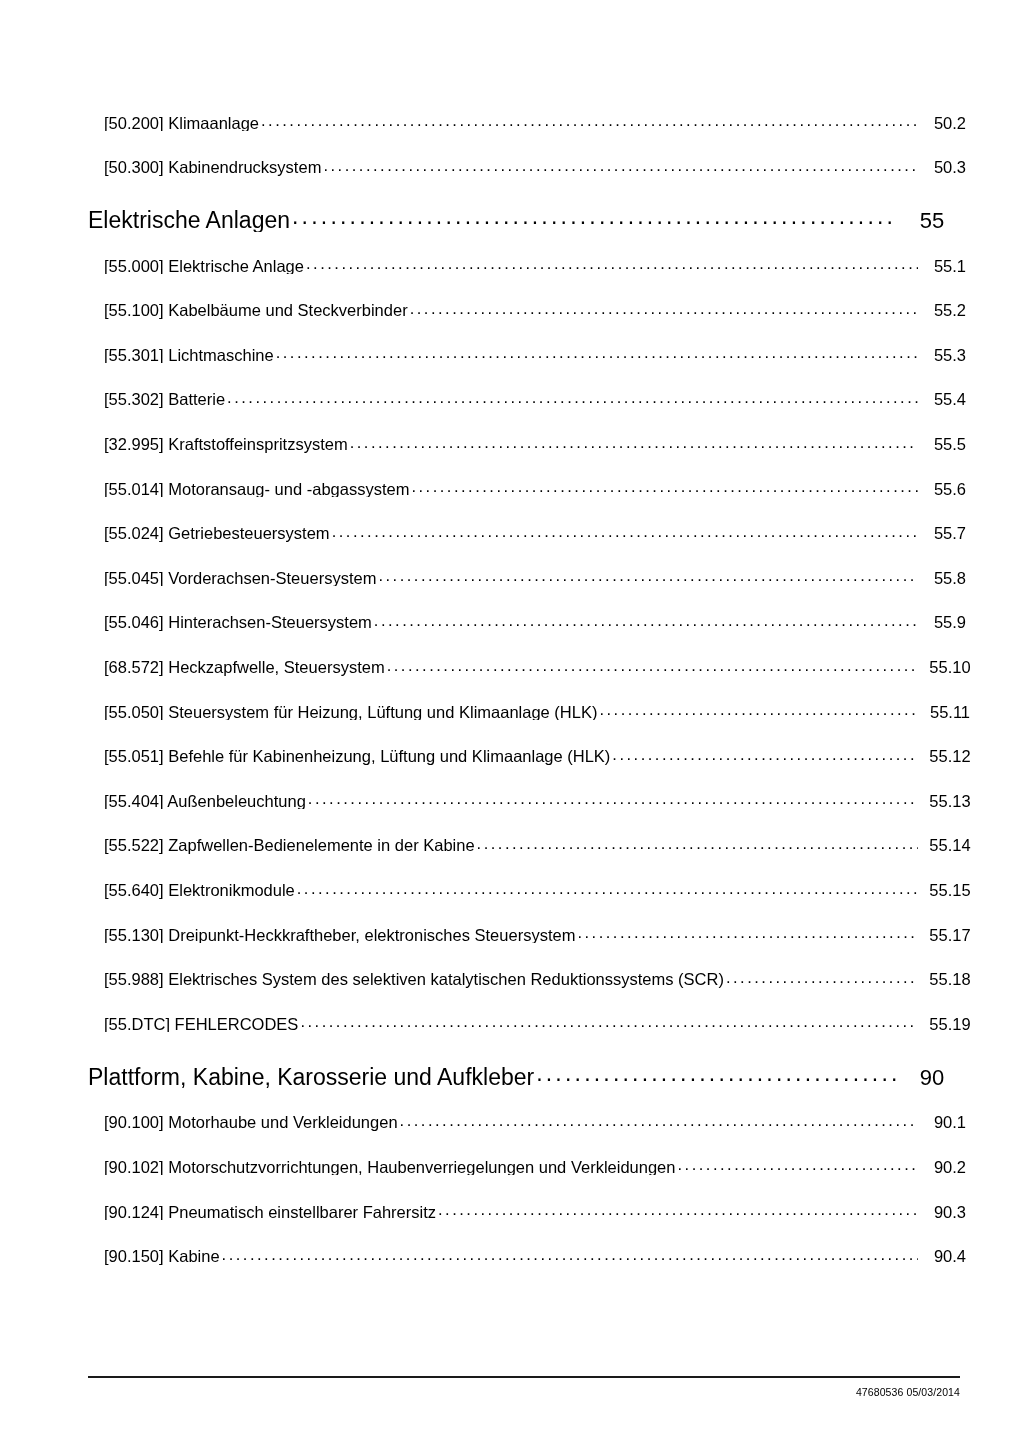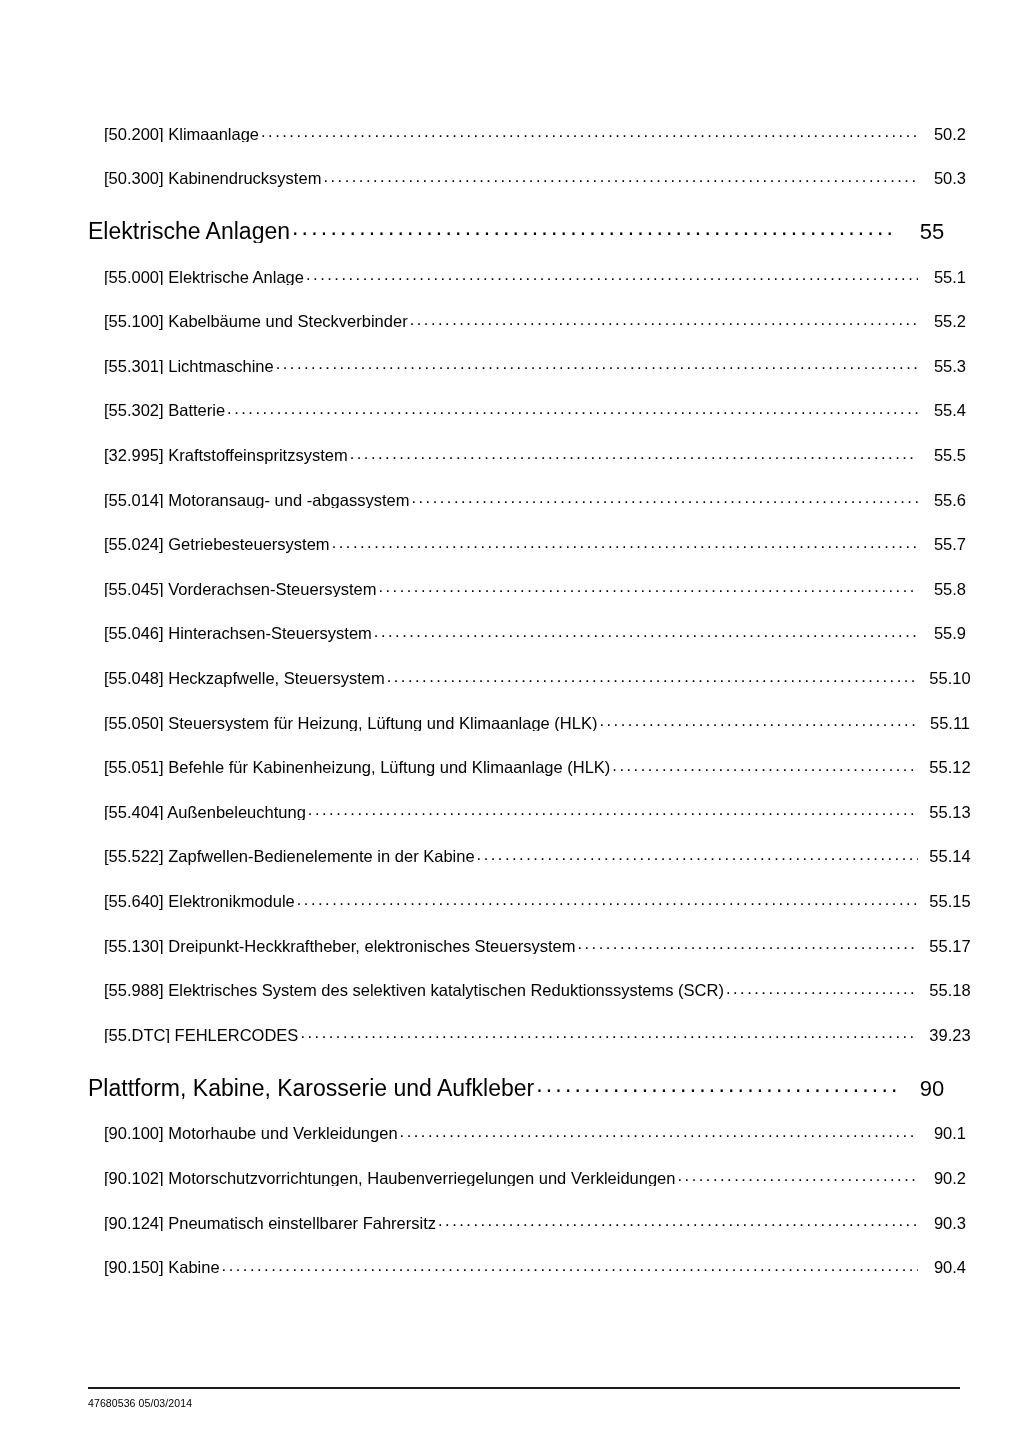--- a/index.html
+++ b/index.html
@@ -12,21 +12,21 @@
     height: 1447px;
     position: relative;
     font-family: "Liberation Sans", sans-serif;
     color: #000000;
     overflow: hidden;
   }
 
   .page {
     position: absolute;
     left: 0;
-    top: 15px;
+    top: 4px;
     width: 1024px;
     height: 1039px;
   }
 
   .toc {
     position: absolute;
     left: 88px;
     top: 100px;
     width: 872px;
   }
@@ -113,21 +113,21 @@
     top: 1372px;
     width: 872px;
   }
   .footer-rule {
     width: 872px;
     height: 2px;
     background: #1a1a1a;
   }
   .footer-text {
     width: 872px;
-    text-align: left;
+    text-align: right;
     font-size: 10.5px;
     margin-top: 8px;
     letter-spacing: 0.1px;
   }
 </style>
 </head>
 <body>
 
 <div class="page">
 
@@ -186,21 +186,21 @@
         <span class="label">[55.045] Vorderachsen-Steuersystem</span>
         <span class="leader"></span>
         <span class="pageno">55.8</span>
       </div>
       <div class="row entry">
         <span class="label">[55.046] Hinterachsen-Steuersystem</span>
         <span class="leader"></span>
         <span class="pageno">55.9</span>
       </div>
       <div class="row entry">
-        <span class="label">[55.048] Heckzapfwelle, Steuersystem</span>
+        <span class="label">[68.572] Heckzapfwelle, Steuersystem</span>
         <span class="leader"></span>
         <span class="pageno">55.10</span>
       </div>
       <div class="row entry">
         <span class="label">[55.050] Steuersystem für Heizung, Lüftung und Klimaanlage (HLK)</span>
         <span class="leader"></span>
         <span class="pageno">55.11</span>
       </div>
       <div class="row entry">
         <span class="label">[55.051] Befehle für Kabinenheizung, Lüftung und Klimaanlage (HLK)</span>
@@ -228,21 +228,21 @@
         <span class="pageno">55.17</span>
       </div>
       <div class="row entry">
         <span class="label">[55.988] Elektrisches System des selektiven katalytischen Reduktionssystems (SCR)</span>
         <span class="leader"></span>
         <span class="pageno">55.18</span>
       </div>
       <div class="row entry">
         <span class="label">[55.DTC] FEHLERCODES</span>
         <span class="leader"></span>
-        <span class="pageno">39.23</span>
+        <span class="pageno">55.19</span>
       </div>
       <div class="row heading">
         <span class="label">Plattform, Kabine, Karosserie und Aufkleber</span>
         <span class="leader"></span>
         <span class="pageno">90</span>
       </div>
       <div class="row entry">
         <span class="label">[90.100] Motorhaube und Verkleidungen</span>
         <span class="leader"></span>
         <span class="pageno">90.1</span>

